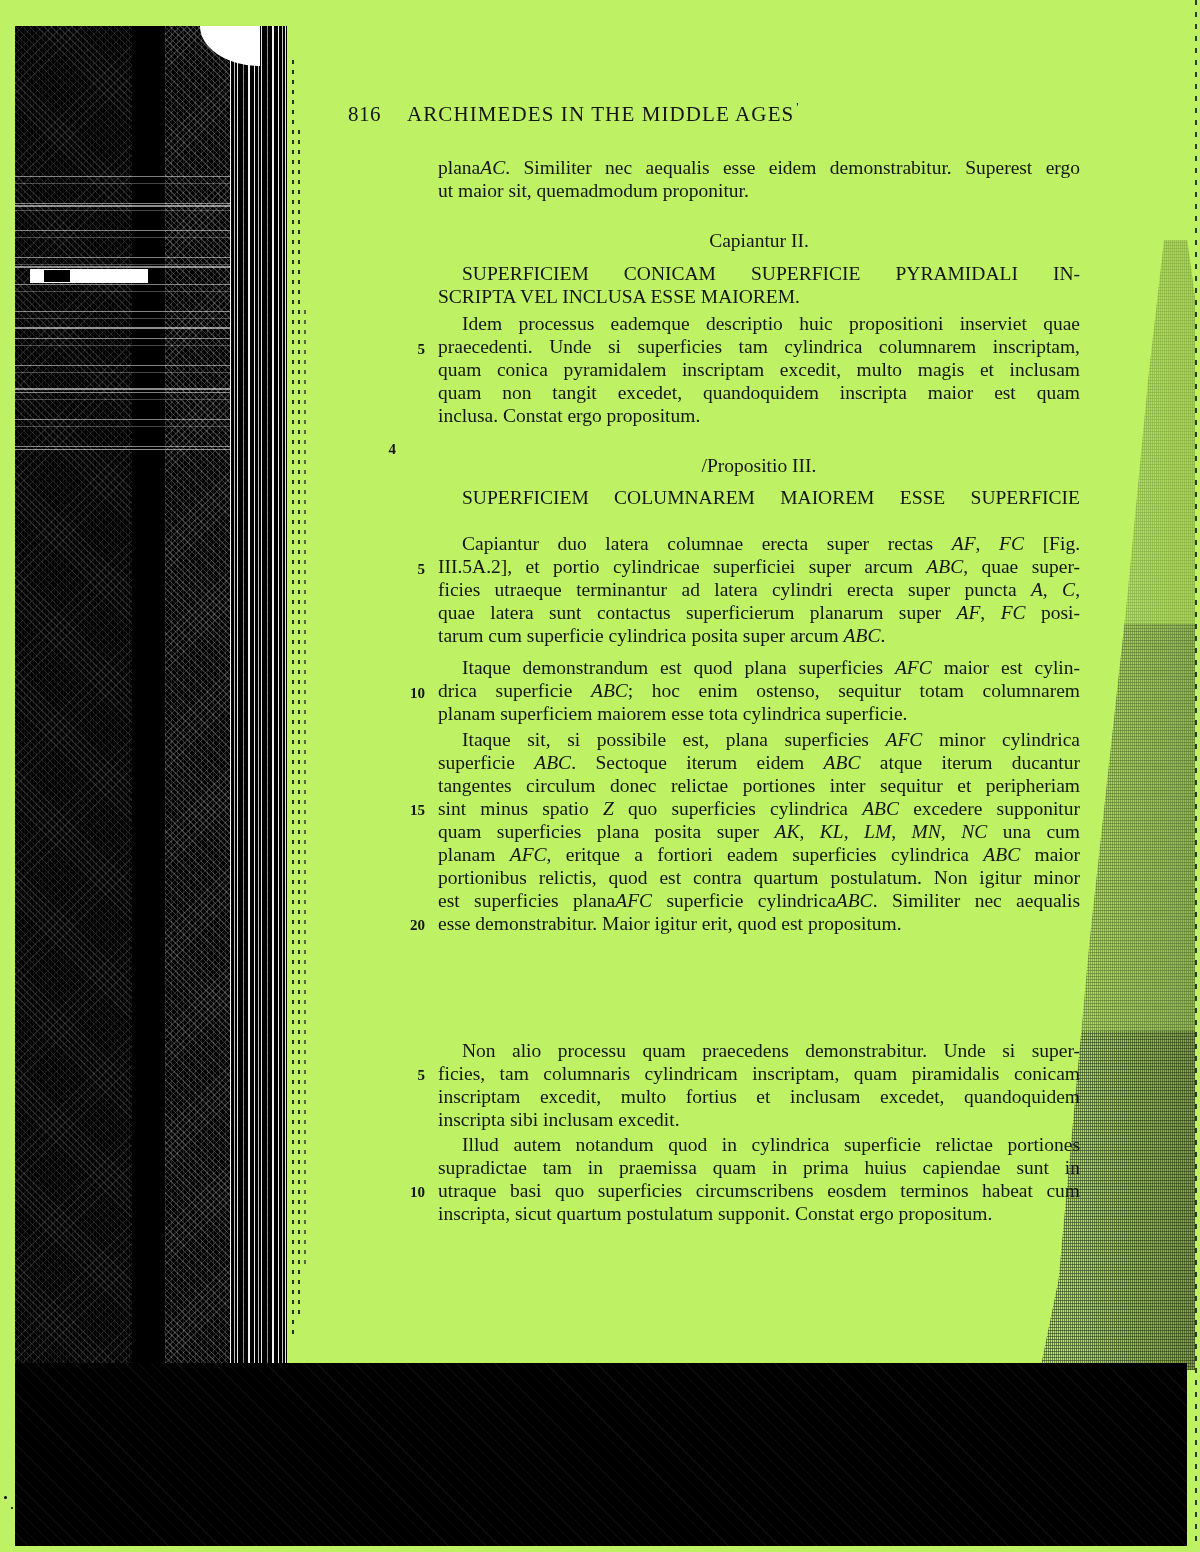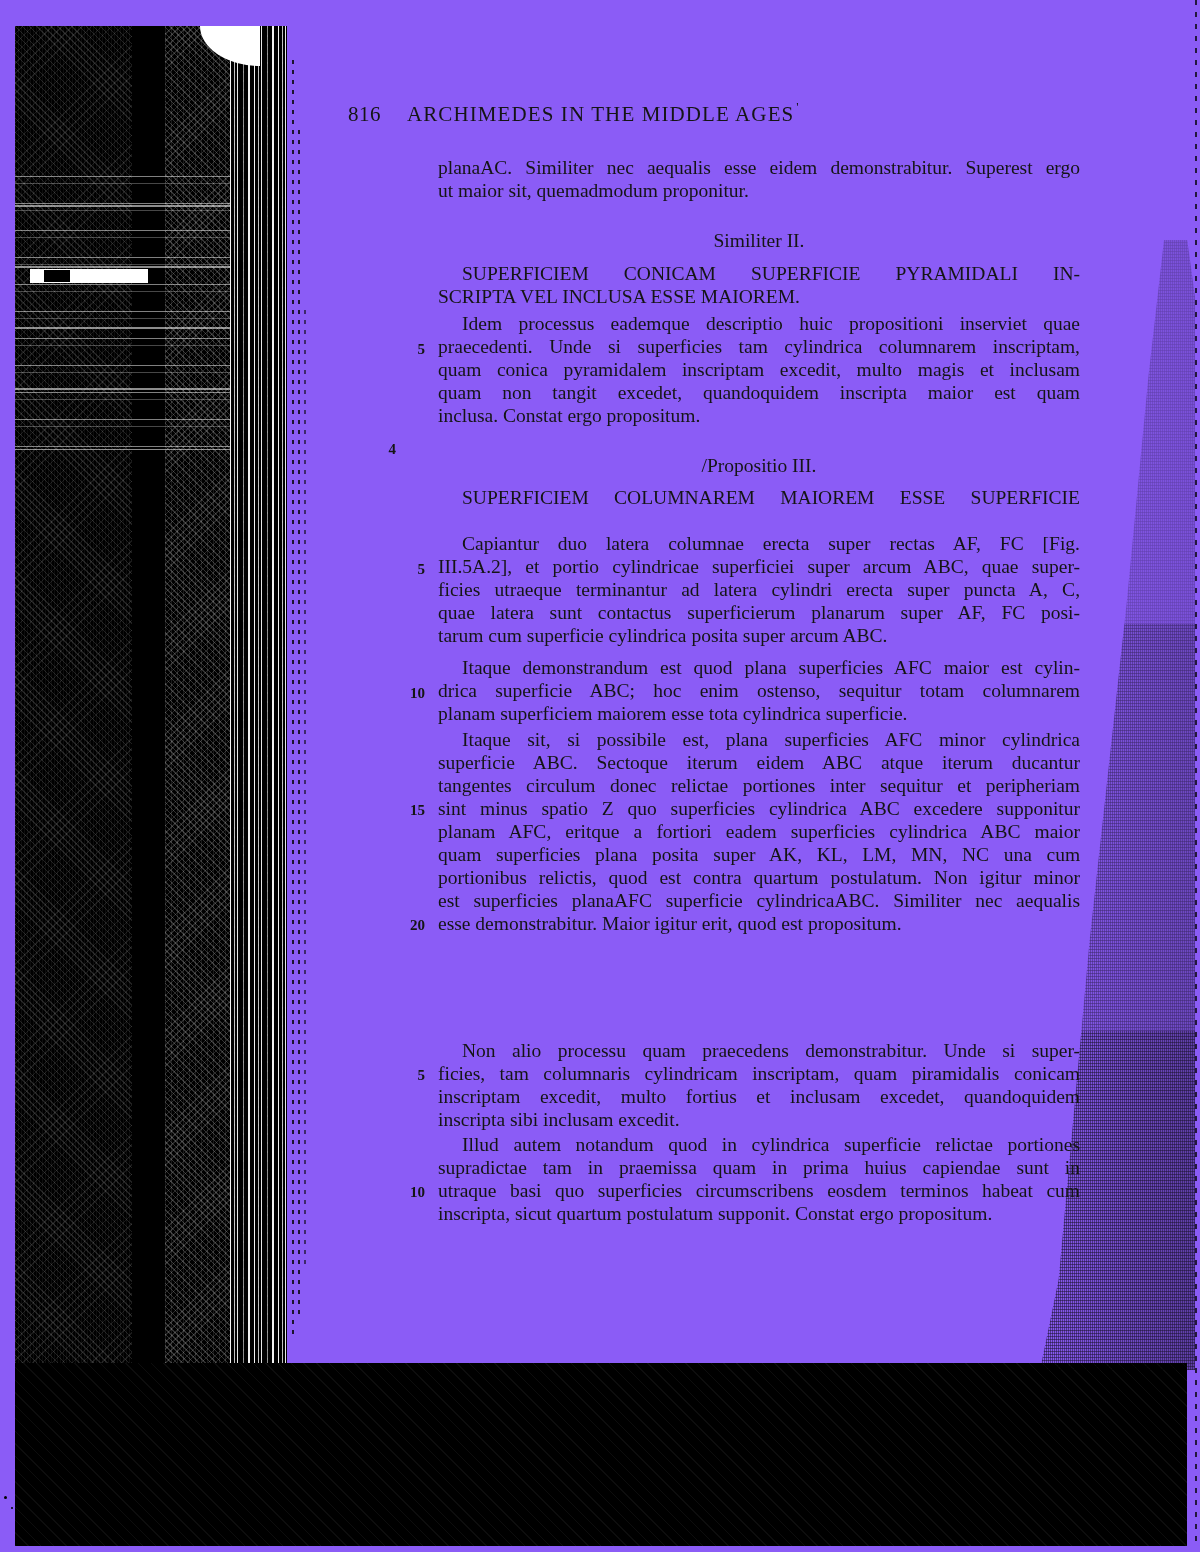--- a/index.html
+++ b/index.html
@@ -1,16 +1,16 @@
 <!DOCTYPE html>
 <html><head>
 <meta charset="utf-8">
 <style>
   html,body{margin:0;padding:0;background:#e8e8e8;}
-  .scan{position:relative;width:1200px;height:1552px;background:#8b5cf6;overflow:hidden;
+  .scan{position:relative;width:1200px;height:1552px;background:#bef264;overflow:hidden;
         font-family:"Liberation Serif", serif;color:#151515;}
 
   
   .left-band{position:absolute;left:15px;top:26px;width:272px;height:1337px;background:#000;}
   .lb-layer{position:absolute;top:0;bottom:0;}
   .lb-a{left:0;width:117px;background-image:
       repeating-linear-gradient(45deg, rgba(255,255,255,.13) 0 1px, transparent 1px 5px),
       repeating-linear-gradient(-45deg, rgba(255,255,255,.10) 0 1px, transparent 1px 7px),
       repeating-linear-gradient(90deg, rgba(255,255,255,.05) 0 1px, transparent 1px 3px);}
   .lb-b{left:117px;width:33px;background:#000;}
@@ -64,21 +64,21 @@
   .pg-header{position:absolute;left:348px;top:99px;font-size:21px;letter-spacing:1.1px;
       white-space:nowrap;font-weight:normal;}
   .pg-num{margin-right:26px;letter-spacing:.5px;}
   .title-mark{font-size:13px;vertical-align:10px;margin-left:2px;}
 
   .block{position:absolute;left:438px;width:642px;font-size:19.5px;line-height:23px;}
   .heading{text-align:center;}
   .tline{height:23px;text-align:justify;text-align-last:justify;white-space:nowrap;}
   .tlast{text-align-last:left;}
   .tindent{padding-left:24px;}
-  .it{}
+  .it{font-style:italic;}
 
   .mnum{position:absolute;left:385px;width:40px;text-align:right;font-size:15px;
       font-weight:bold;line-height:18px;}
   .mnum-4{left:368px;width:28px;}
 </style>
 </head>
 <body>
 
 <div class="scan">
 
@@ -121,21 +121,21 @@
     <div class="mnum" style="top:801px">15</div>
     <div class="mnum" style="top:916px">20</div>
     <div class="mnum" style="top:1066px">5</div>
     <div class="mnum" style="top:1183px">10</div>
 
     <div class="block" style="top:156px">
         <div class="tline"><span>plana</span><span class="it">AC</span><span>. Similiter nec aequalis esse eidem demonstrabitur. Superest ergo</span></div>
         <div class="tline tlast"><span>ut maior sit, quemadmodum proponitur.</span></div>
       </div>
 
-    <div class="block heading" style="top:229px">Similiter II.</div>
+    <div class="block heading" style="top:229px">Capiantur II.</div>
     <div class="block" style="top:262px">
         <div class="tline tindent"><span>SUPERFICIEM CONICAM SUPERFICIE PYRAMIDALI IN-</span></div>
         <div class="tline tlast"><span>SCRIPTA VEL INCLUSA ESSE MAIOREM.</span></div>
       </div>
     <div class="block" style="top:312px">
         <div class="tline tindent"><span>Idem processus eademque descriptio huic propositioni inserviet quae</span></div>
         <div class="tline"><span>praecedenti. Unde si superficies tam cylindrica columnarem inscriptam,</span></div>
         <div class="tline"><span>quam conica pyramidalem inscriptam excedit, multo magis et inclusam</span></div>
         <div class="tline"><span>quam non tangit excedet, quandoquidem inscripta maior est quam</span></div>
         <div class="tline tlast"><span>inclusa. Constat ergo propositum.</span></div>
@@ -155,22 +155,22 @@
     <div class="block" style="top:656px">
         <div class="tline tindent"><span>Itaque demonstrandum est quod plana superficies </span><span class="it">AFC</span><span> maior est cylin-</span></div>
         <div class="tline"><span>drica superficie </span><span class="it">ABC</span><span>; hoc enim ostenso, sequitur totam columnarem</span></div>
         <div class="tline tlast"><span>planam superficiem maiorem esse tota cylindrica superficie.</span></div>
       </div>
     <div class="block" style="top:728px">
         <div class="tline tindent"><span>Itaque sit, si possibile est, plana superficies </span><span class="it">AFC</span><span> minor cylindrica</span></div>
         <div class="tline"><span>superficie </span><span class="it">ABC</span><span>. Sectoque iterum eidem </span><span class="it">ABC</span><span> atque iterum ducantur</span></div>
         <div class="tline"><span>tangentes circulum donec relictae portiones inter sequitur et peripheriam</span></div>
         <div class="tline"><span>sint minus spatio </span><span class="it">Z</span><span> quo superficies cylindrica </span><span class="it">ABC</span><span> excedere supponitur</span></div>
+        <div class="tline"><span>quam superficies plana posita super </span><span class="it">AK</span><span>, </span><span class="it">KL</span><span>, </span><span class="it">LM</span><span>, </span><span class="it">MN</span><span>, </span><span class="it">NC</span><span> una cum</span></div>
         <div class="tline"><span>planam </span><span class="it">AFC</span><span>, eritque a fortiori eadem superficies cylindrica </span><span class="it">ABC</span><span> maior</span></div>
-        <div class="tline"><span>quam superficies plana posita super </span><span class="it">AK</span><span>, </span><span class="it">KL</span><span>, </span><span class="it">LM</span><span>, </span><span class="it">MN</span><span>, </span><span class="it">NC</span><span> una cum</span></div>
         <div class="tline"><span>portionibus relictis, quod est contra quartum postulatum. Non igitur minor</span></div>
         <div class="tline"><span>est superficies plana</span><span class="it">AFC</span><span> superficie cylindrica</span><span class="it">ABC</span><span>. Similiter nec aequalis</span></div>
         <div class="tline tlast"><span>esse demonstrabitur. Maior igitur erit, quod est propositum.</span></div>
       </div>
 
     <div class="block" style="top:1039px">
         <div class="tline tindent"><span>Non alio processu quam praecedens demonstrabitur. Unde si super-</span></div>
         <div class="tline"><span>ficies, tam columnaris cylindricam inscriptam, quam piramidalis conicam</span></div>
         <div class="tline"><span>inscriptam excedit, multo fortius et inclusam excedet, quandoquidem</span></div>
         <div class="tline tlast"><span>inscripta sibi inclusam excedit.</span></div>

